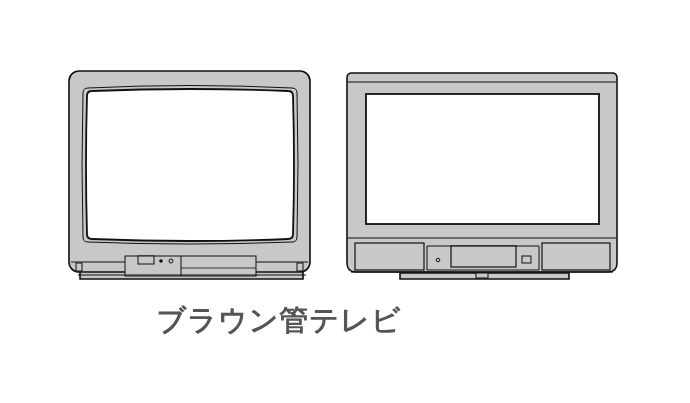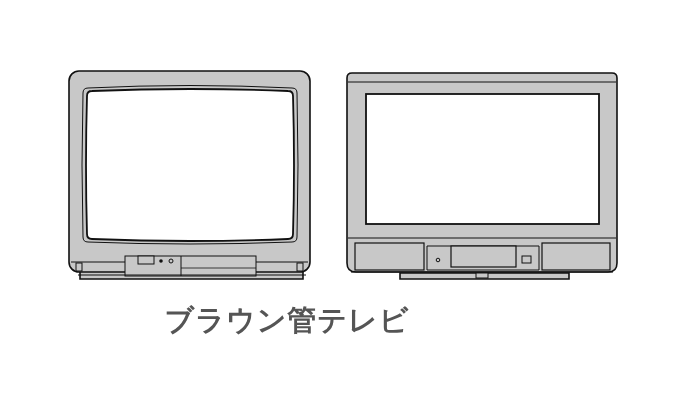--- a/index.html
+++ b/index.html
@@ -1,19 +1,19 @@
 <!DOCTYPE html>
 <html><head>
 <meta charset="utf-8">
 <style>
   html, body { margin:0; padding:0; background:#ffffff; }
   body { width:690px; height:403px; position:relative; overflow:hidden; font-family:"DejaVu Sans", sans-serif; }
   .tv-svg { position:absolute; }
   .caption {
-    position:absolute; left:8px; width:558px; top:301px; text-align:center;
+    position:absolute; left:0; width:558px; top:301px; text-align:center;
     font-family:"DejaVu Sans", sans-serif; font-weight:bold; font-size:29px; color:#555555;
     letter-spacing:1px;
   }
 </style>
 </head>
 <body>
 
 <svg class="tv-svg" style="left:0;top:0" width="690" height="403" viewBox="0 0 690 403">
   <g stroke="#111" stroke-width="1.6" fill="#c8c8c8">
 

